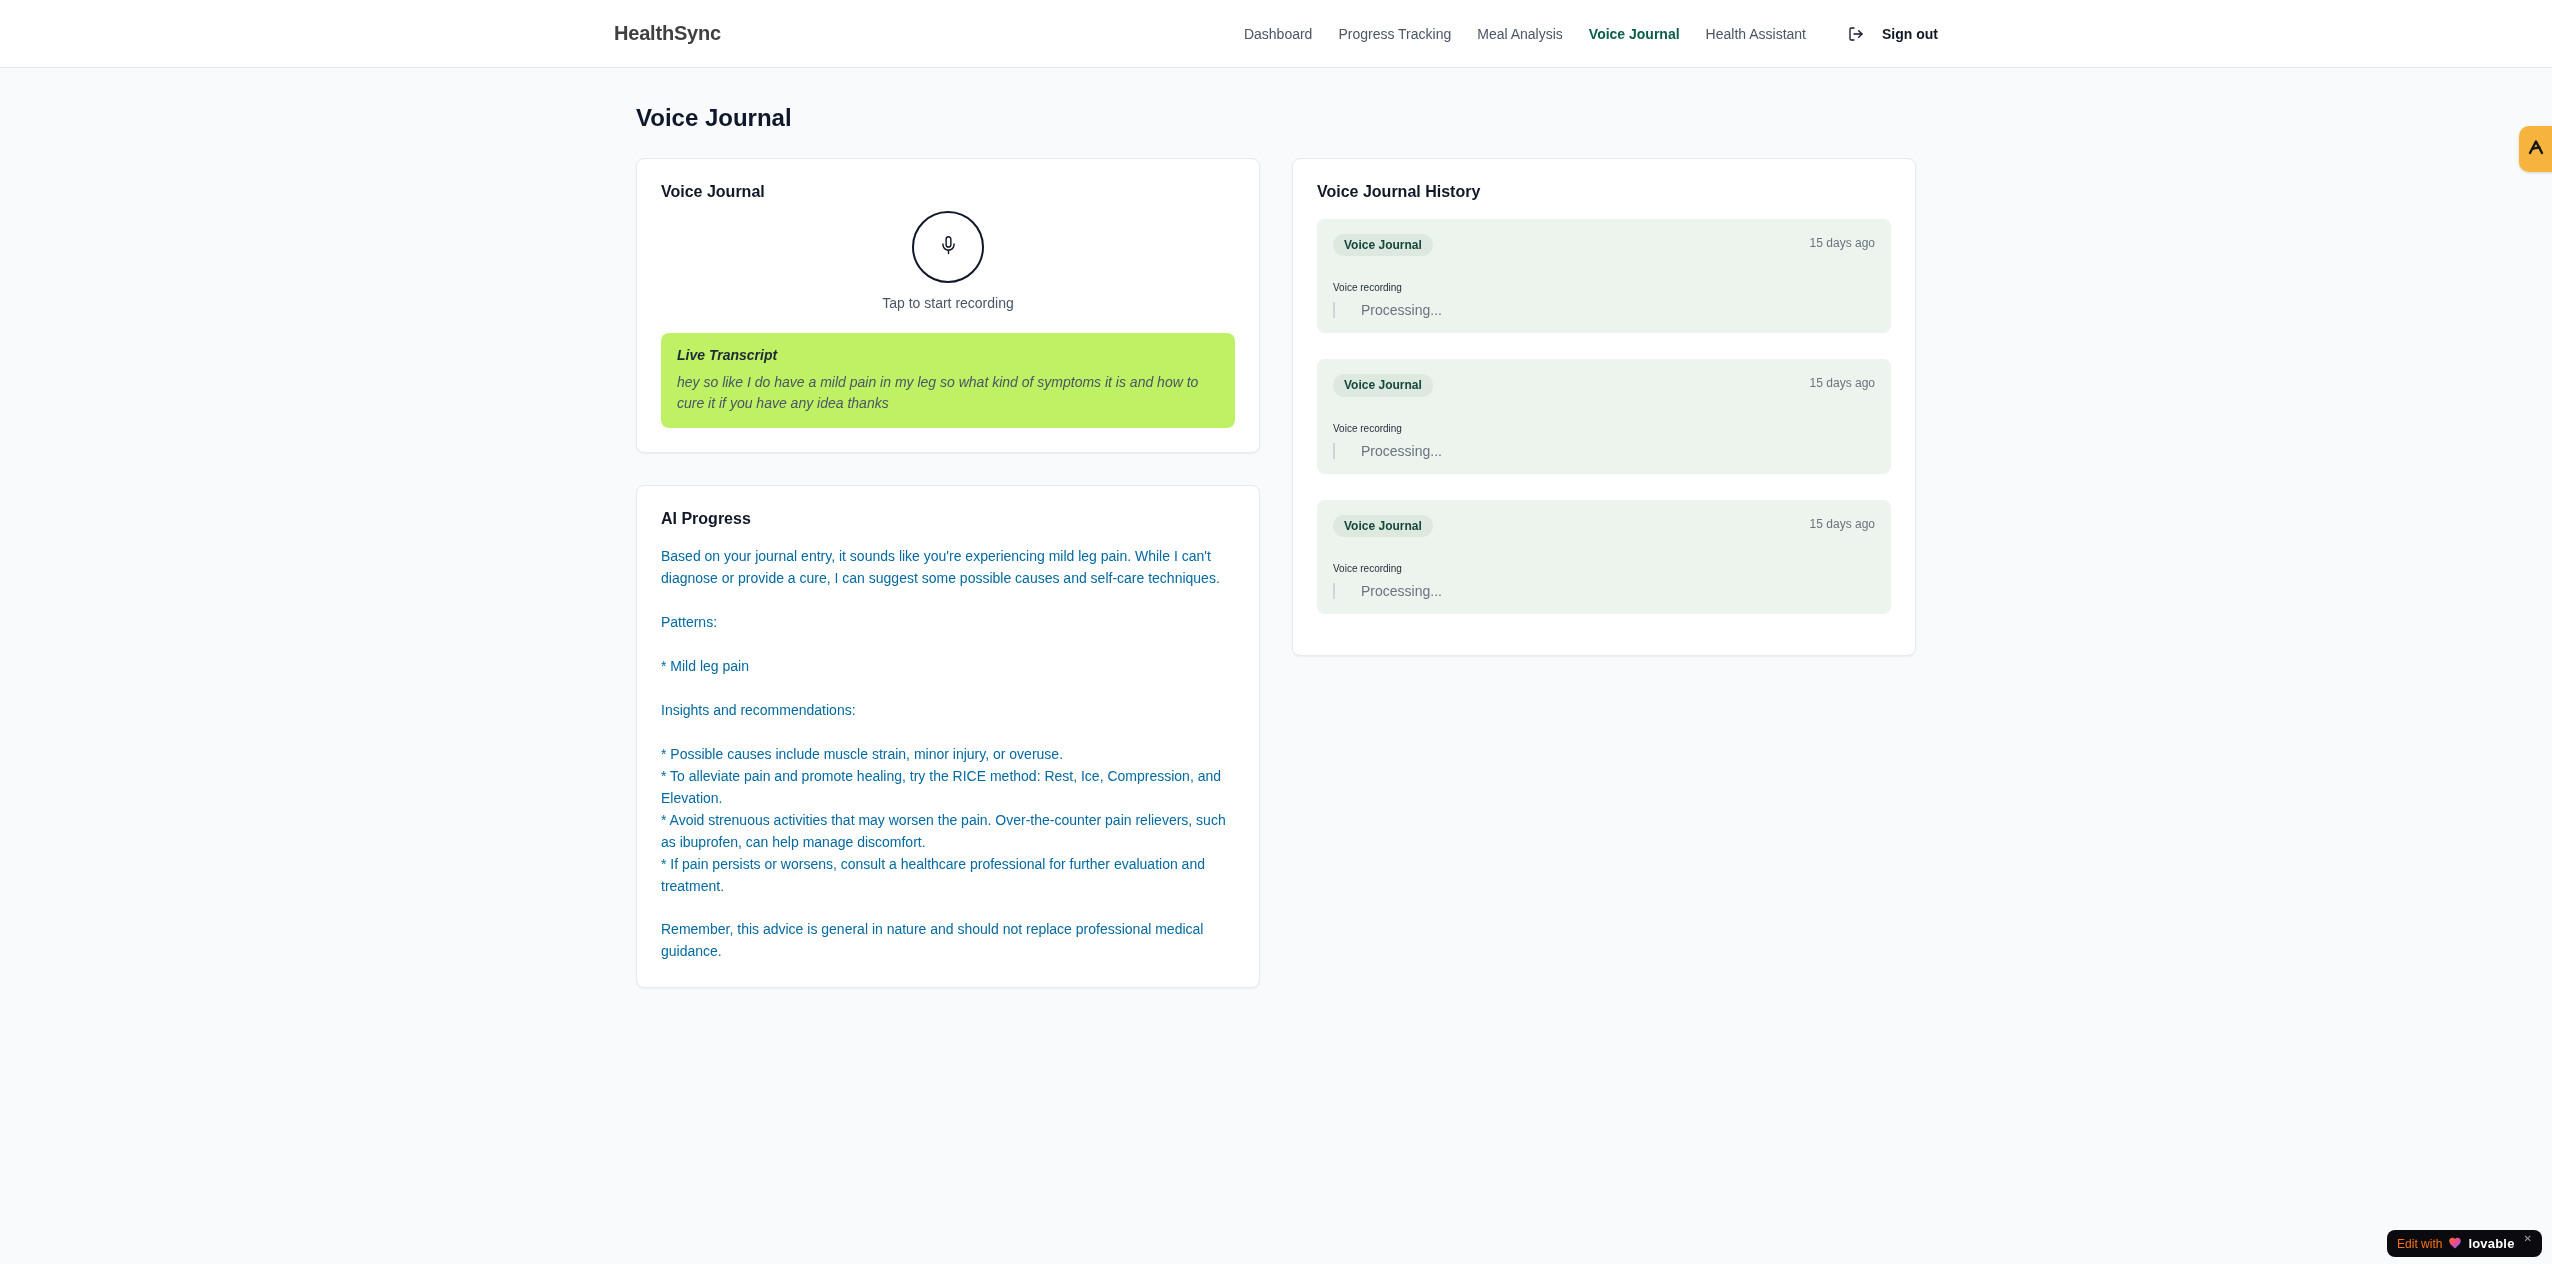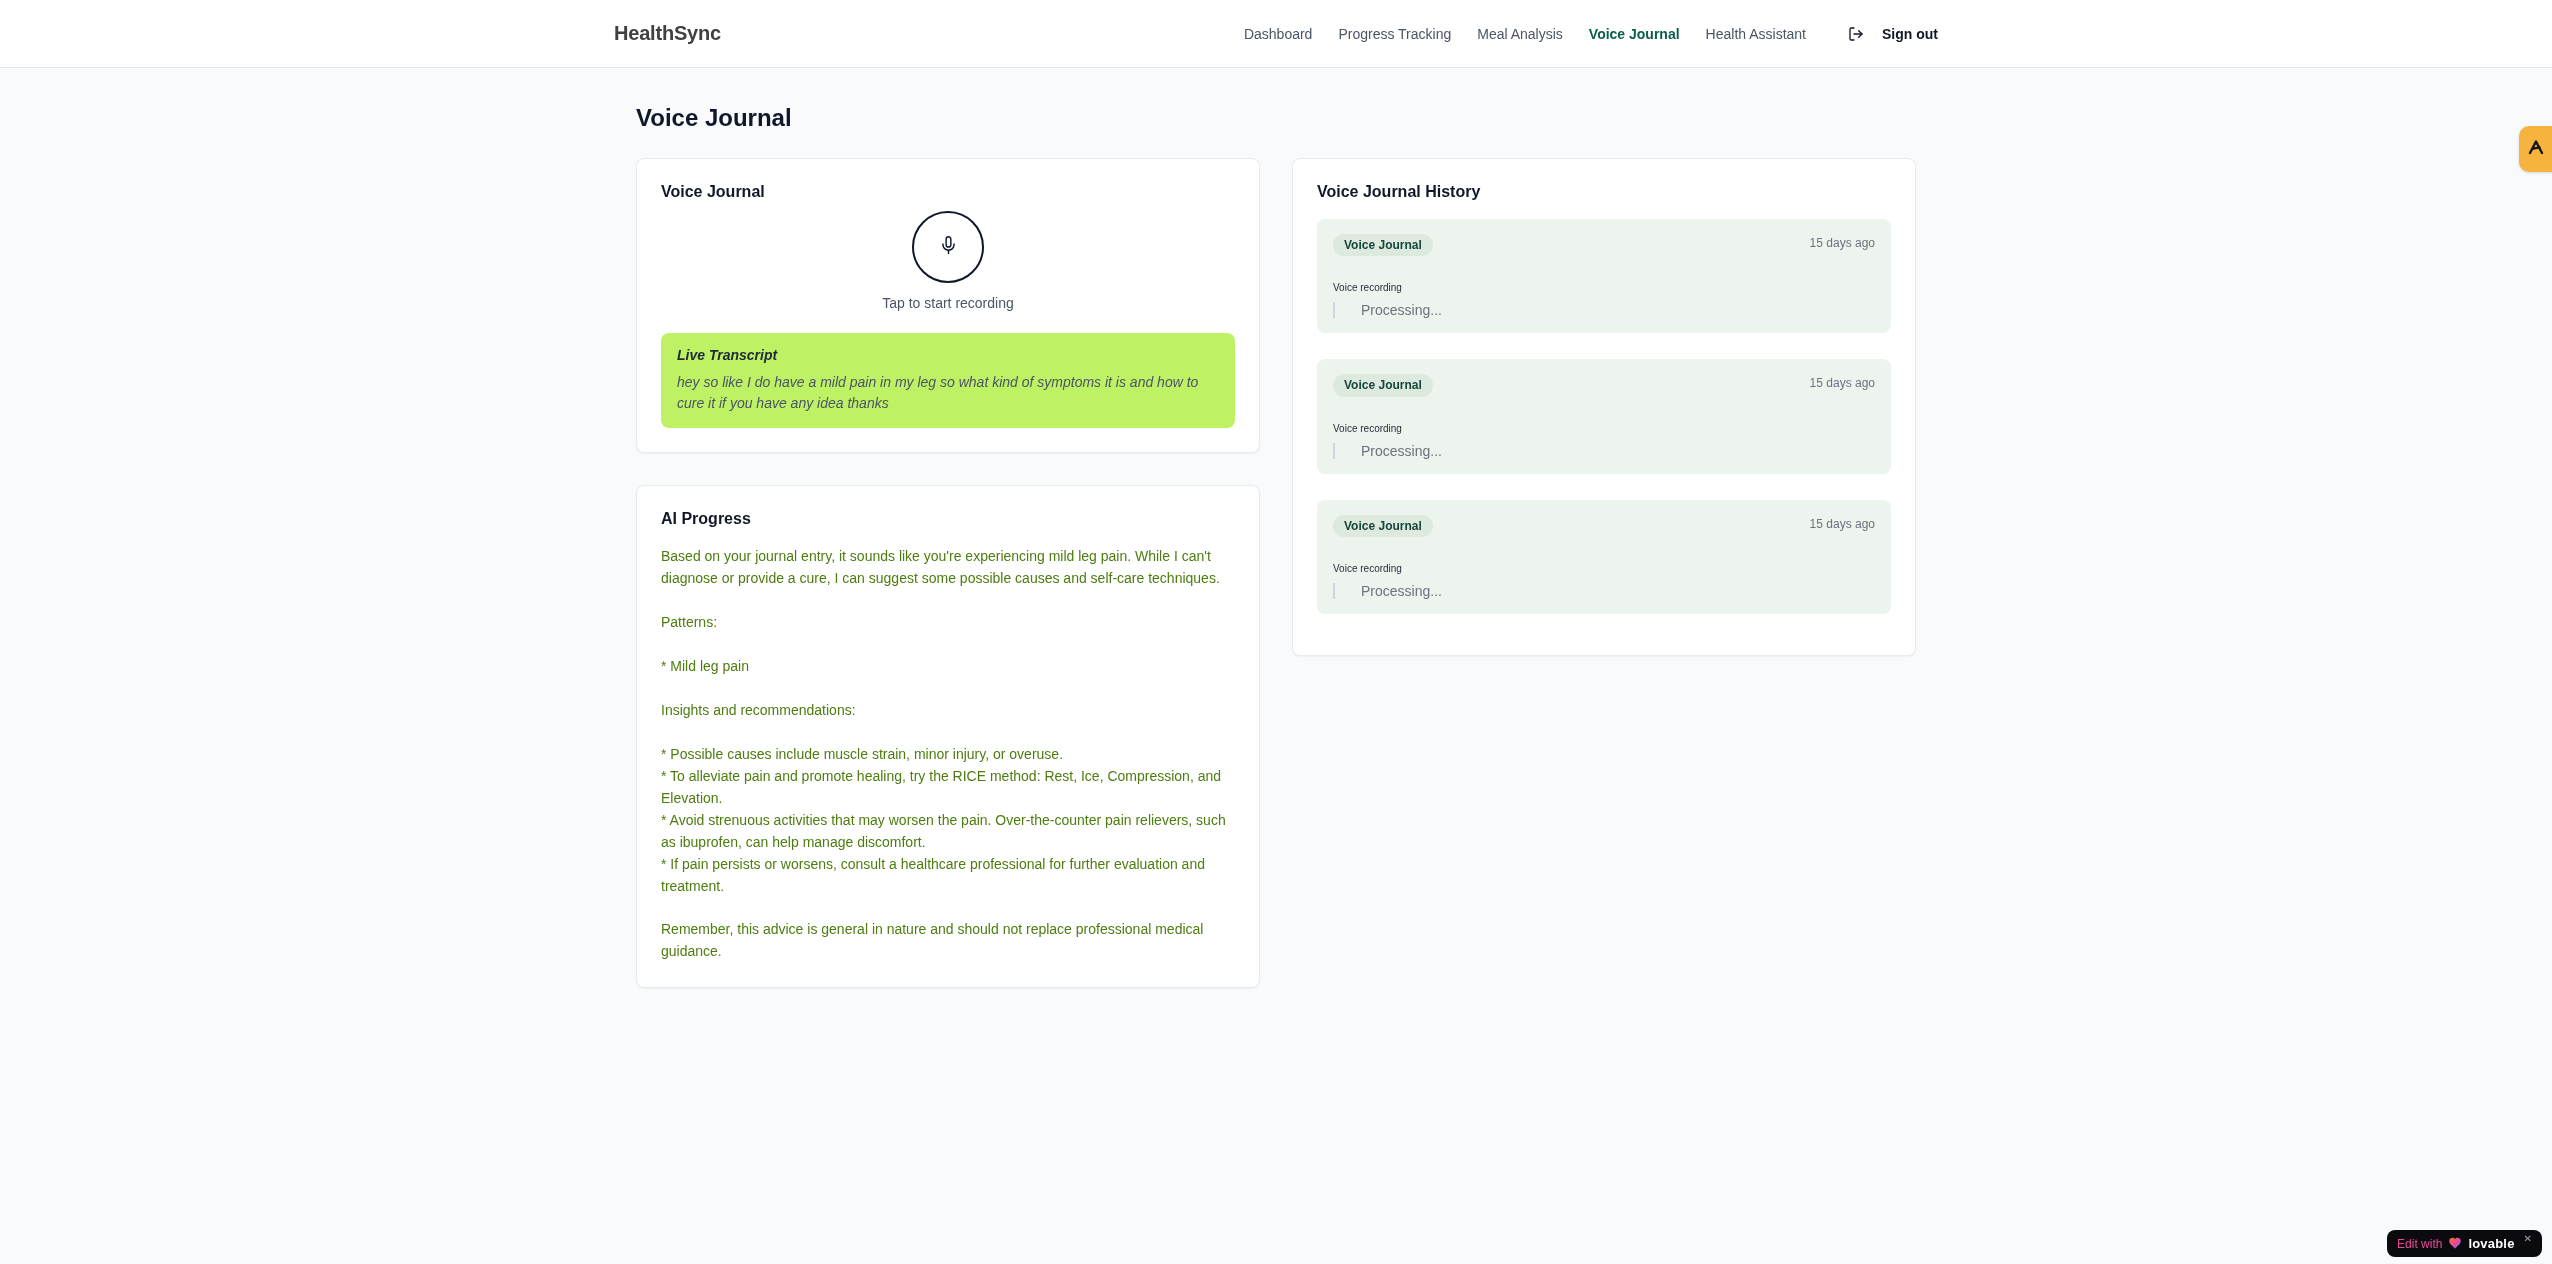--- a/index.html
+++ b/index.html
@@ -52,21 +52,21 @@
   }
   .tap-hint { margin-top:12px; font-size:14px; color:#4a5565; }
   .transcript {
     margin-top:22px; background:#bef264; border-radius:8px; padding:14px 16px;font-style:italic;
   }
   .transcript-title { font-size:14px; font-weight:700; color:#1f2937; margin-bottom:9px; }
   .transcript-text { font-size:14px; color:#4a5565; line-height:1.5; }
 
   
   .analysis-body {
-    margin-top:18px; font-size:14px; color:#4d7c0f; line-height:1.57;
+    margin-top:18px; font-size:14px; color:#0369a1; line-height:1.57;
     white-space:pre-line;
   }
 
   
   .history-card { min-height:498px; }
   .entries { margin-top:18px; display:flex; flex-direction:column; gap:26px; }
   .entry {
     background:#ecf4ed; border-radius:8px; padding:15px 16px; cursor:pointer;
   }
   .entry-top { display:flex; align-items:flex-start; justify-content:space-between; }
@@ -87,21 +87,21 @@
     background:#f6b33e; border-radius:10px;
     display:flex; align-items:center; justify-content:center;
     padding-right:13px; cursor:pointer; z-index:50;
     box-shadow:0 1px 3px rgba(0,0,0,.15);
   }
   .lovable-badge {
     position:fixed; bottom:7px; right:10px; height:27px;
     background:#0b0b0f; border-radius:8px; padding:0 10px;
     display:flex; align-items:center; gap:6px; z-index:50; cursor:pointer;
   }
-  .lovable-badge .edit-text { color:#ec4899; font-size:12px; }
+  .lovable-badge .edit-text { color:#f97316; font-size:12px; }
   .lovable-badge .brand-text { color:#ffffff; font-size:13px; font-weight:700; letter-spacing:.2px; }
   .lovable-badge .close-x {
     color:#9ca3af; font-size:10px; line-height:1; align-self:flex-start;
     margin:4px 0 0 3px; cursor:pointer;
   }
 </style>
 </head>
 <body>
 
 <header>

